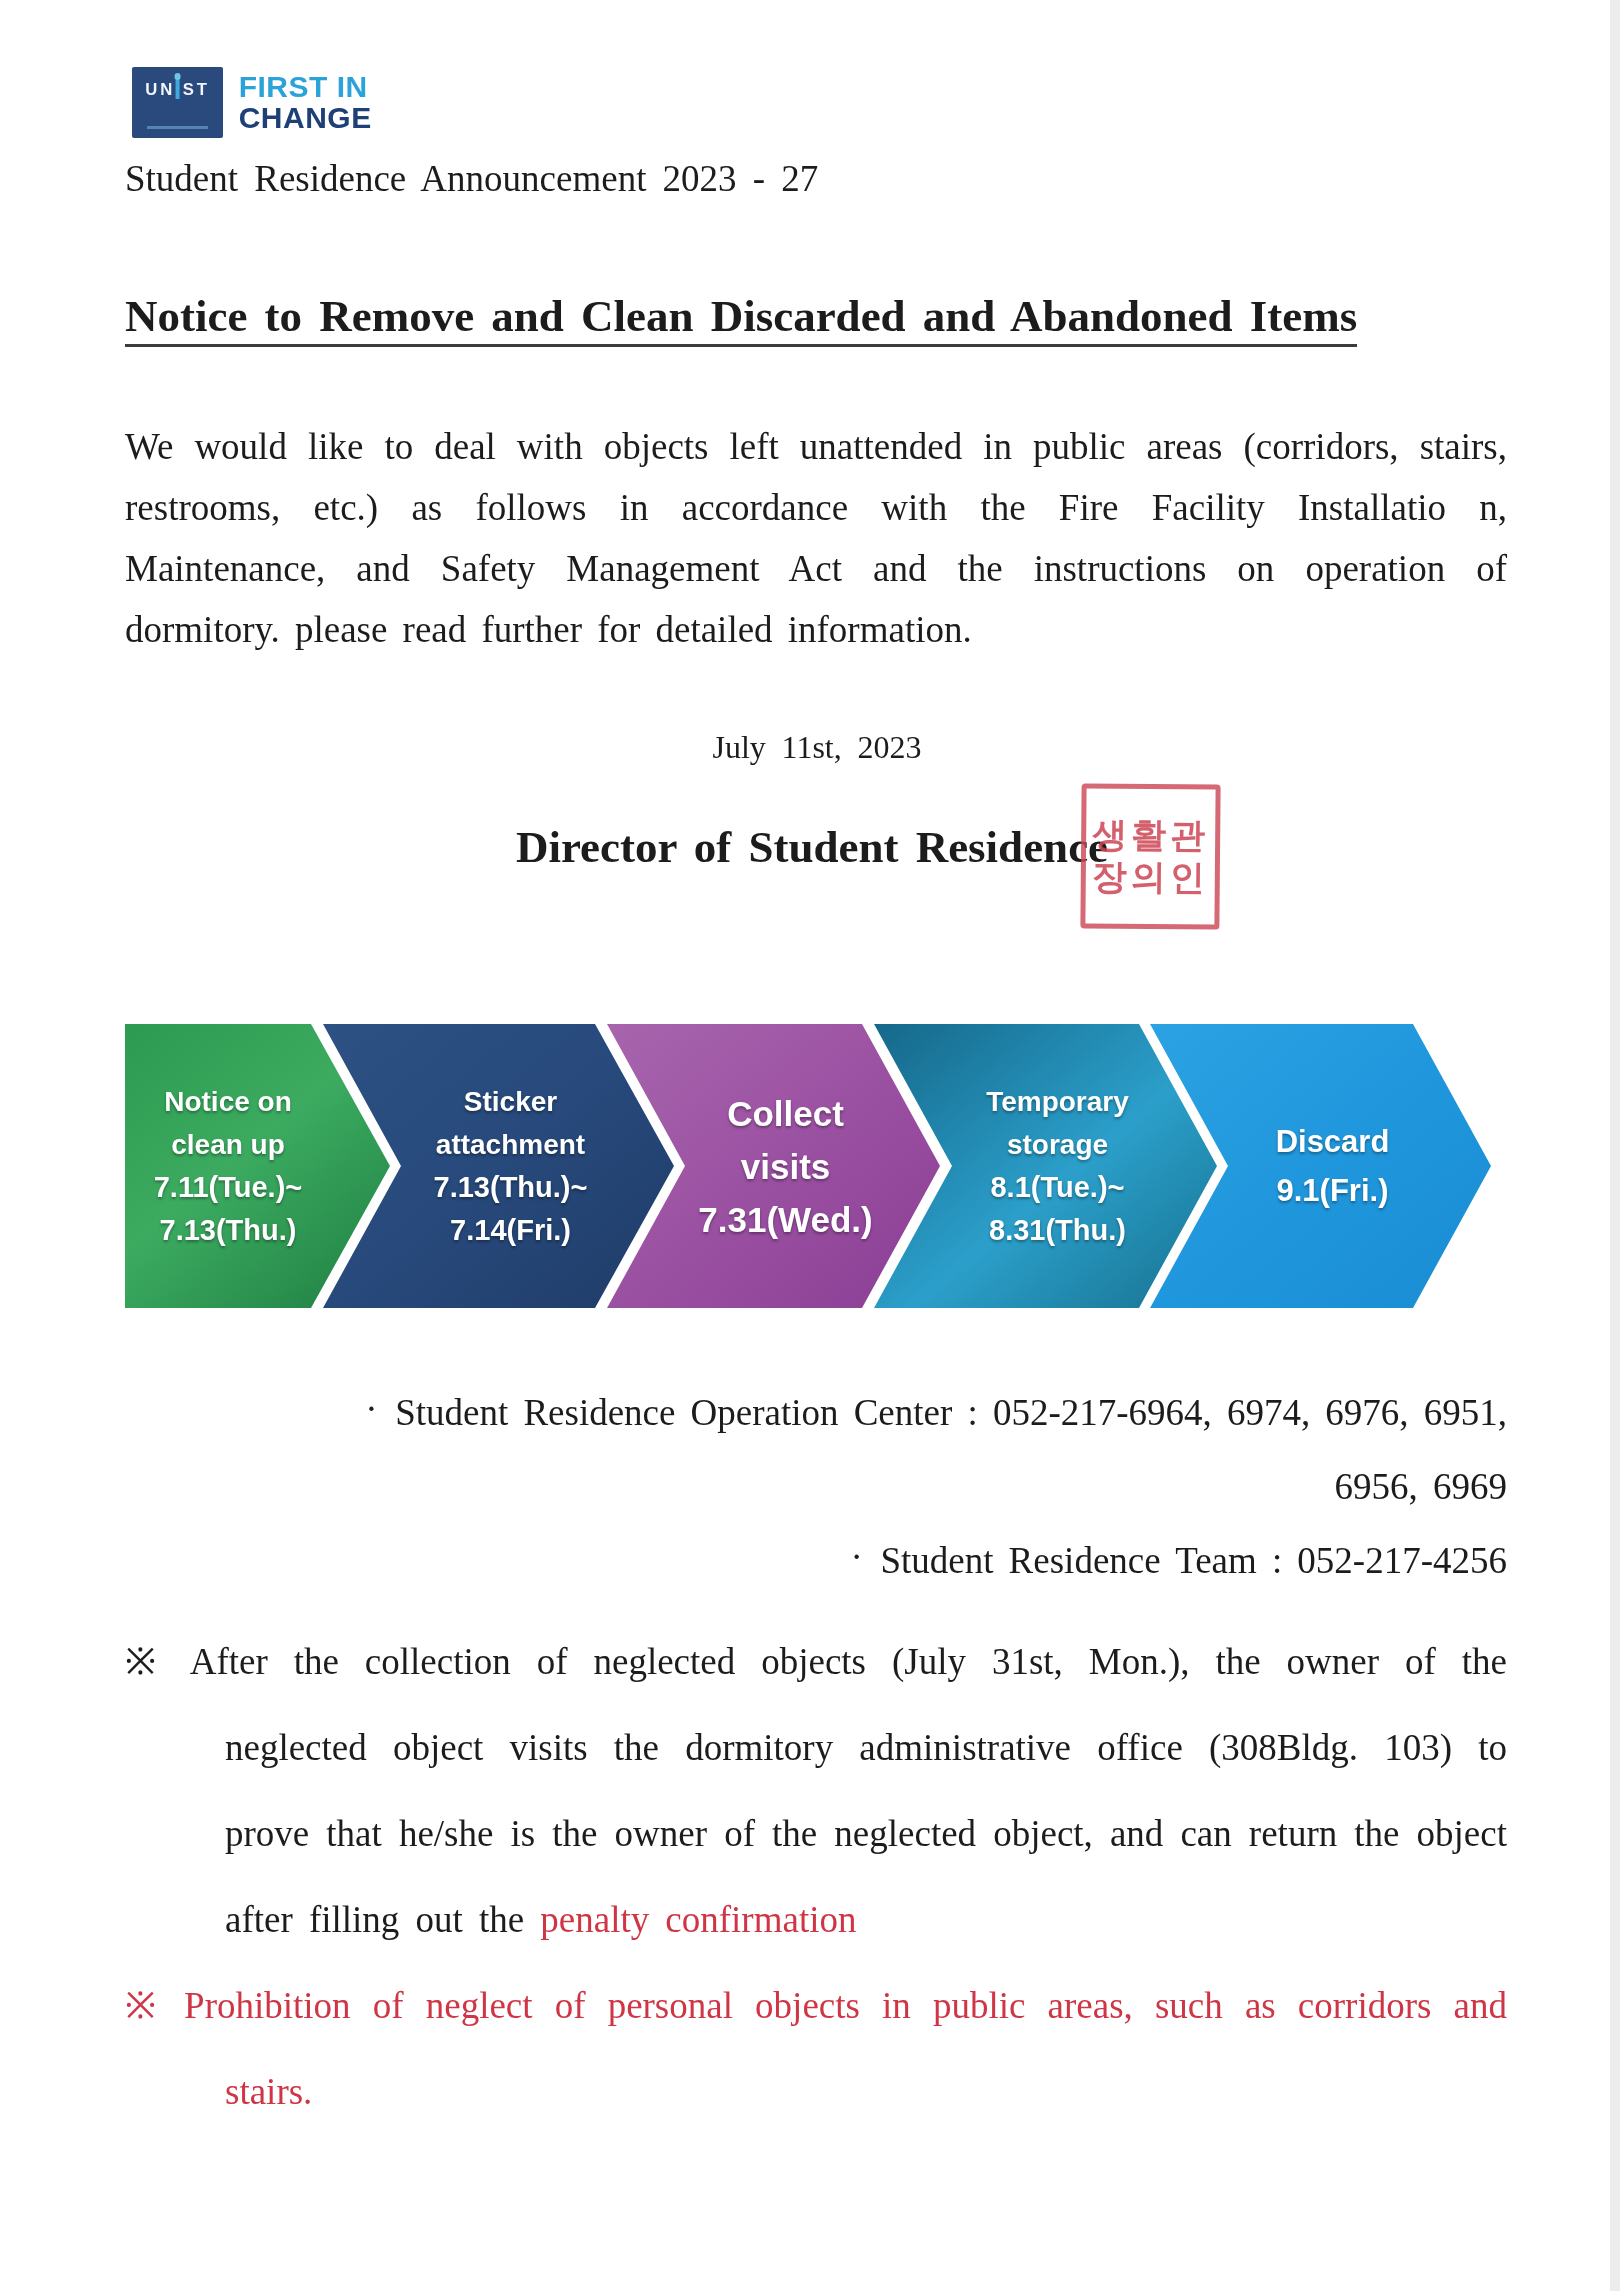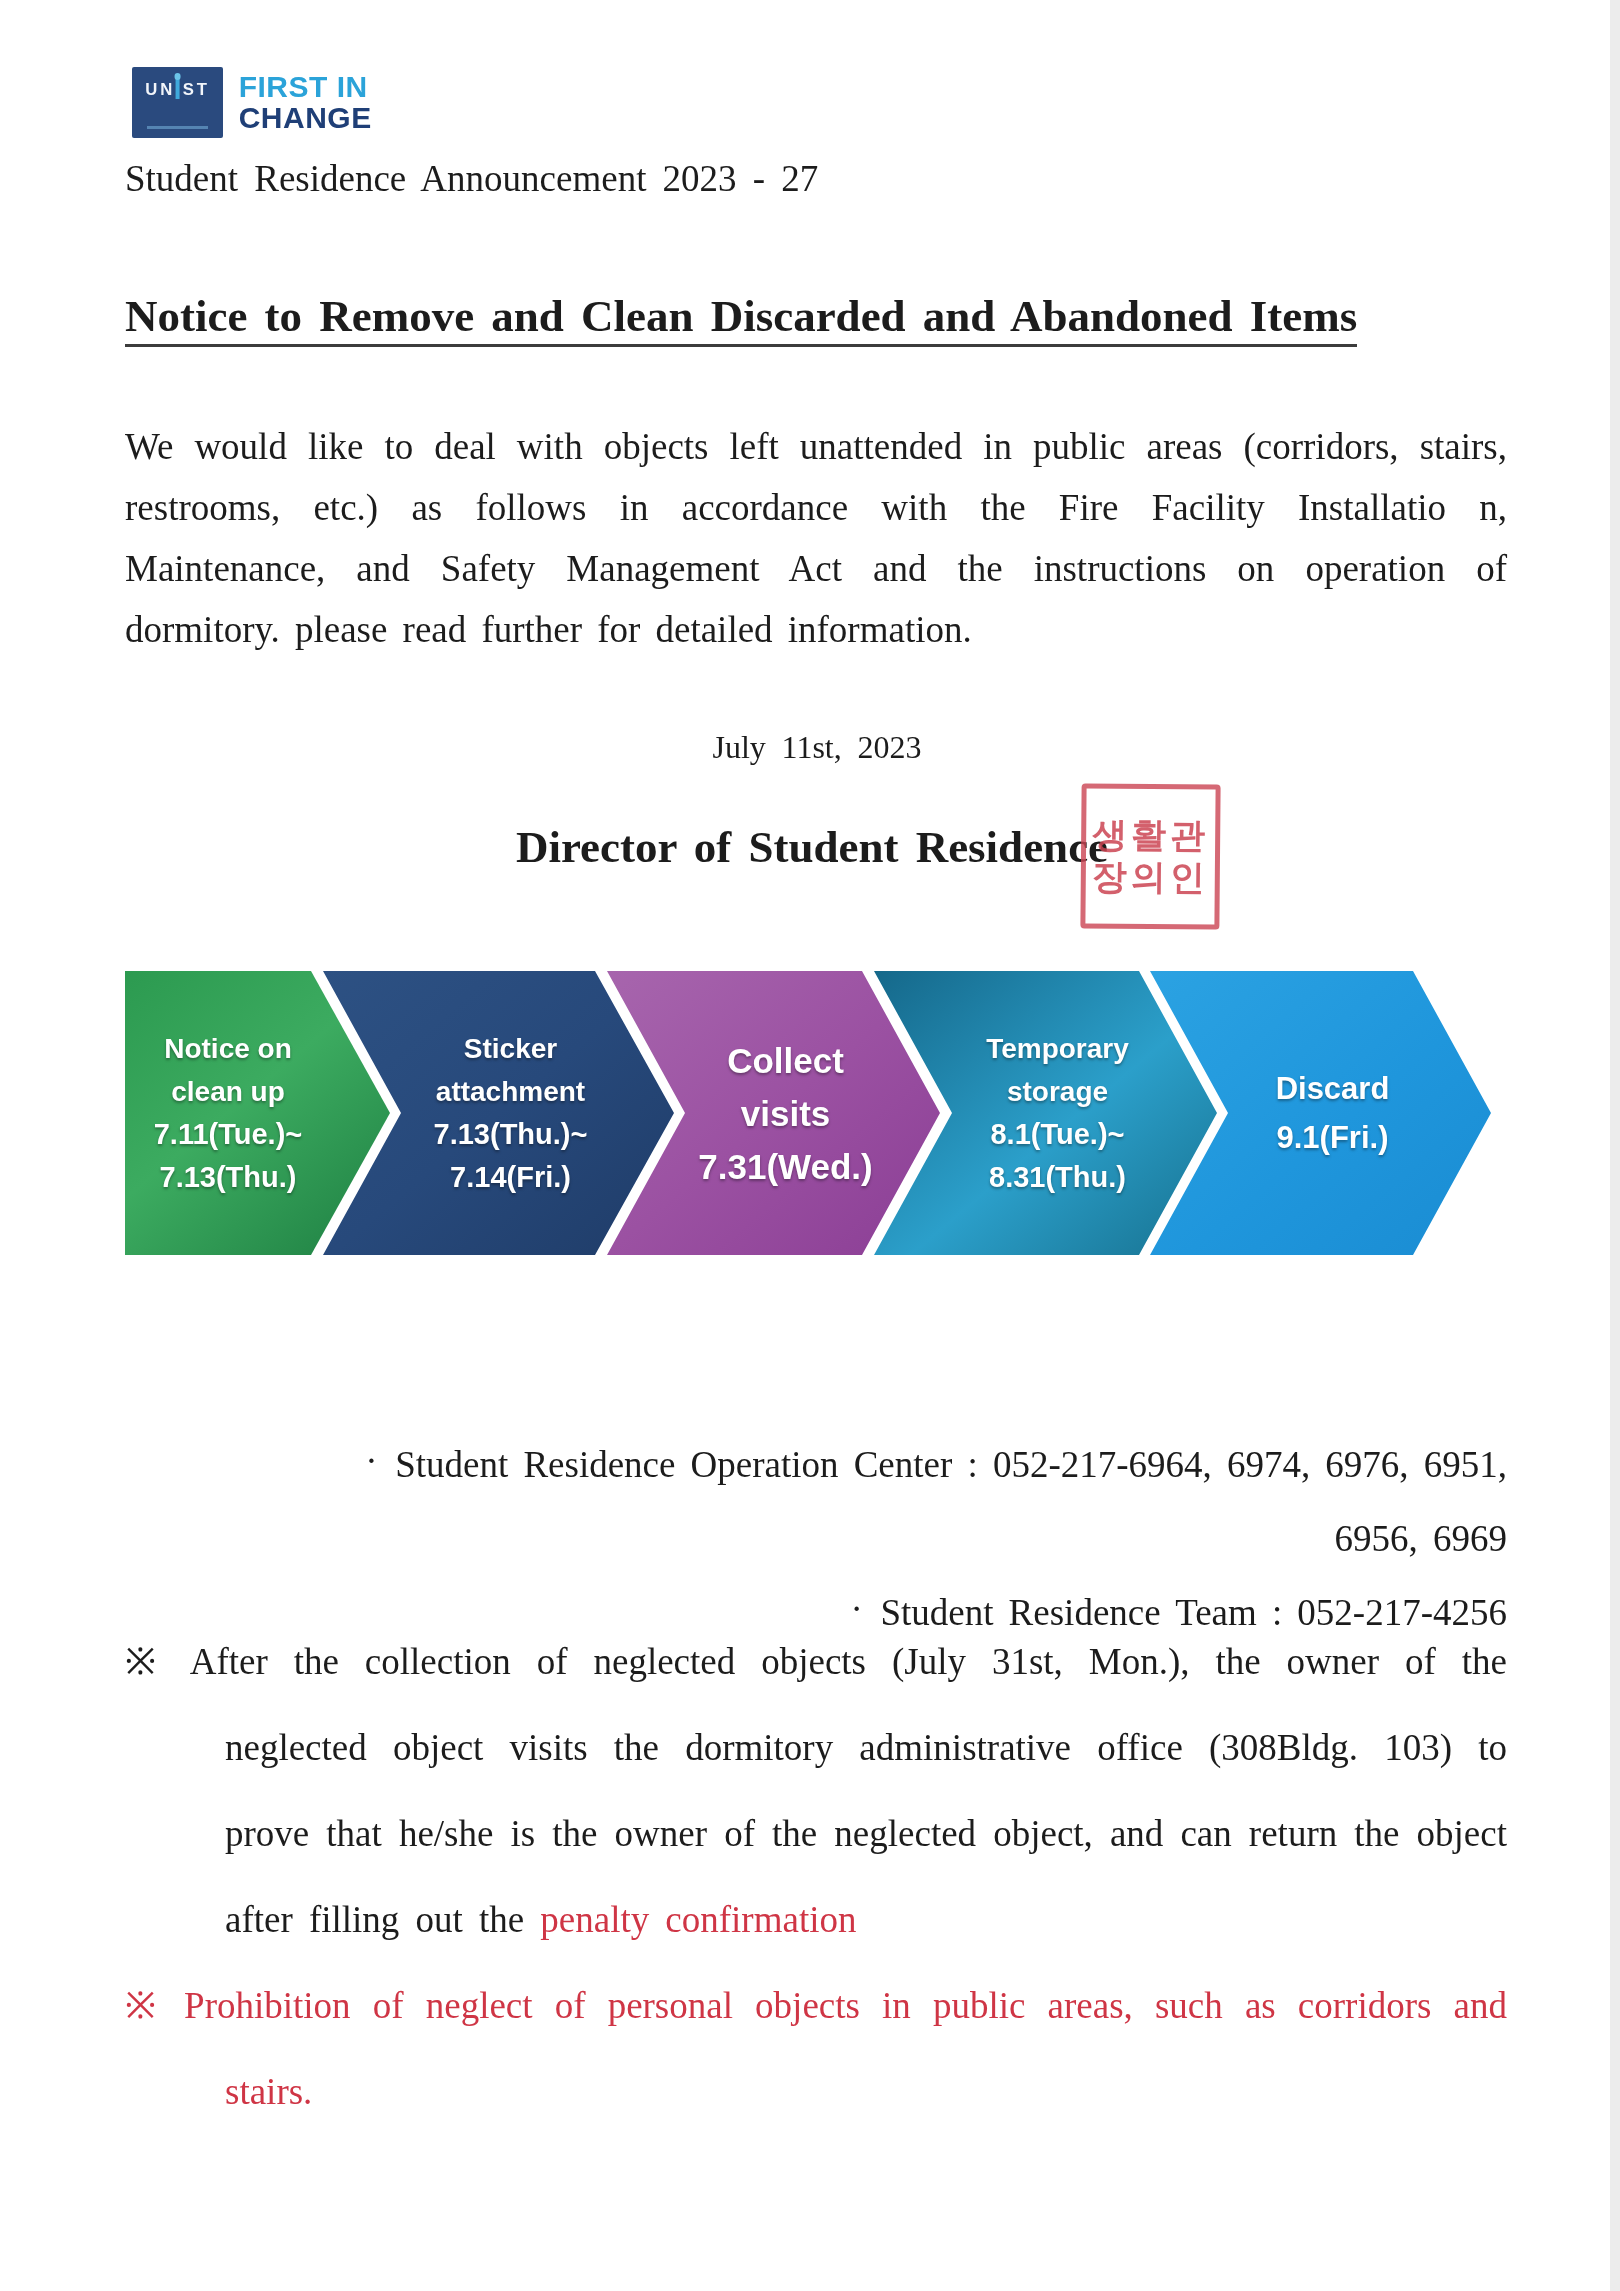--- a/index.html
+++ b/index.html
@@ -47,21 +47,21 @@
     border:5.9px solid rgba(203,68,82,.8);border-radius:3.9px;transform:rotate(.5deg);
     display:flex;flex-direction:column;align-items:center;justify-content:center;gap:3.9px;
     background:rgba(255,255,255,.0);
   }
   .stamp span{
     font-family:"DejaVu Sans",sans-serif;font-weight:bold;color:rgba(203,68,82,.85);
     font-size:35px;line-height:1.1;letter-spacing:3.9px;white-space:nowrap;
   }
 
   
-  .diagram{position:absolute;left:125px;top:971px;width:1382px;height:300px;}
+  .diagram{position:absolute;left:125px;top:1024px;width:1382px;height:300px;}
   .stage{
     position:absolute;top:0;height:284px;display:flex;flex-direction:column;
     align-items:center;justify-content:center;box-sizing:border-box;
     font-family:"Liberation Sans",sans-serif;font-weight:bold;color:#ffffff;text-align:center;
     text-shadow:0 2px 2.9px rgba(0,0,0,.35);
   }
   .stage .l1{font-size:28px;line-height:43px;}
   .stage .l2,.stage .l3{font-size:29px;line-height:43px;}
   .stage-0{left:0;width:265px;padding-right:59px;
     clip-path:polygon(0 0,186px 0,265px 50%,186px 100%,0 100%);
@@ -75,21 +75,21 @@
   .stage-2 .l1,.stage-2 .l2{font-size:35px;line-height:53px;}
   .stage-3{left:749px;width:343px;padding-left:93px;padding-right:69px;
     clip-path:polygon(0 0,265px 0,343px 50%,265px 100%,0 100%,78px 50%);
     background:linear-gradient(140deg,#15688a 0%,#2b9fca 55%,#17718f 100%);}
   .stage-4{left:1025px;width:341px;padding-left:93px;padding-right:69px;
     clip-path:polygon(0 0,263px 0,341px 50%,263px 100%,0 100%,78px 50%);
     background:linear-gradient(140deg,#2ba2e2 0%,#1f96dc 55%,#1a8cd2 100%);}
   .stage-4 .l1,.stage-4 .l2{font-size:31px;line-height:49px;}
 
   
-  .contacts{position:absolute;left:125px;top:1428px;width:1382px;text-align:right;
+  .contacts{position:absolute;left:125px;top:1376px;width:1382px;text-align:right;
     font-size:37px;line-height:74px;word-spacing:5.9px;}
   .contacts .bullet{display:inline-block;margin-right:17.6px;transform:translateY(-3.9px);}
 
   
   .notes{position:absolute;left:125px;top:1619px;width:1382px;font-size:37px;line-height:86px;}
   .note{text-align:justify;word-spacing:6.9px;padding-left:100px;text-indent:-100px;margin:0;}
   .note .red{color:#cf3545;}
   .note-red{color:#cf3545;}
 </style>
 </head>

